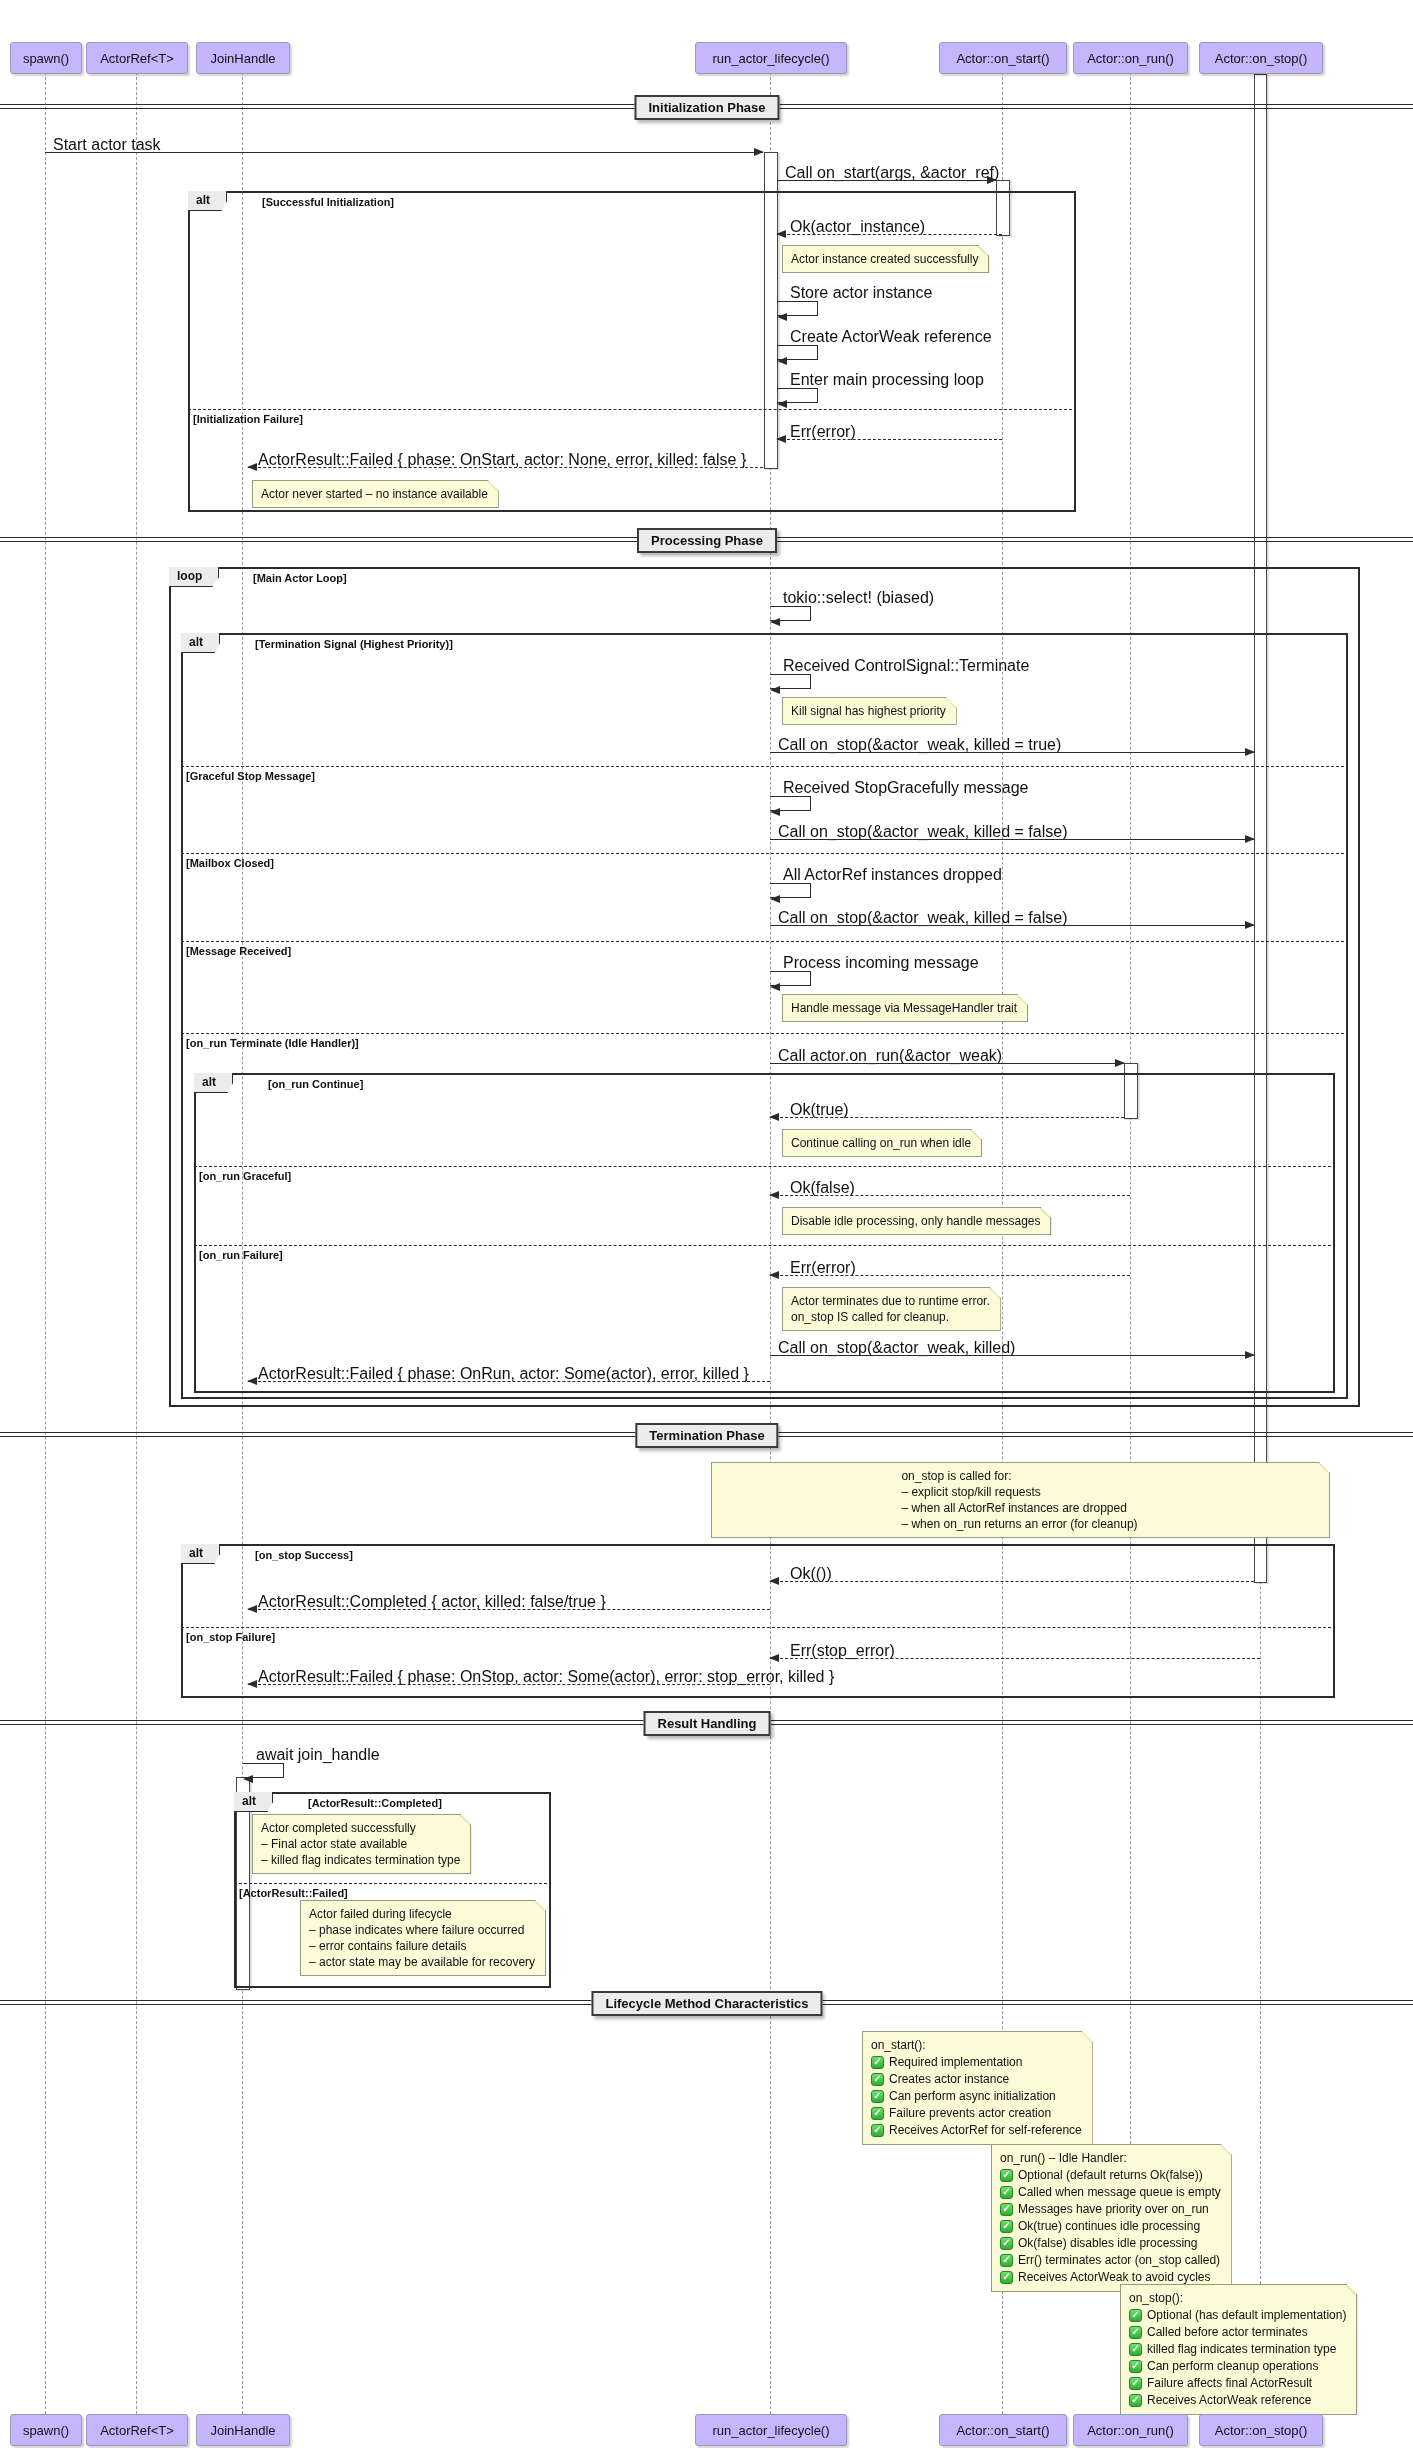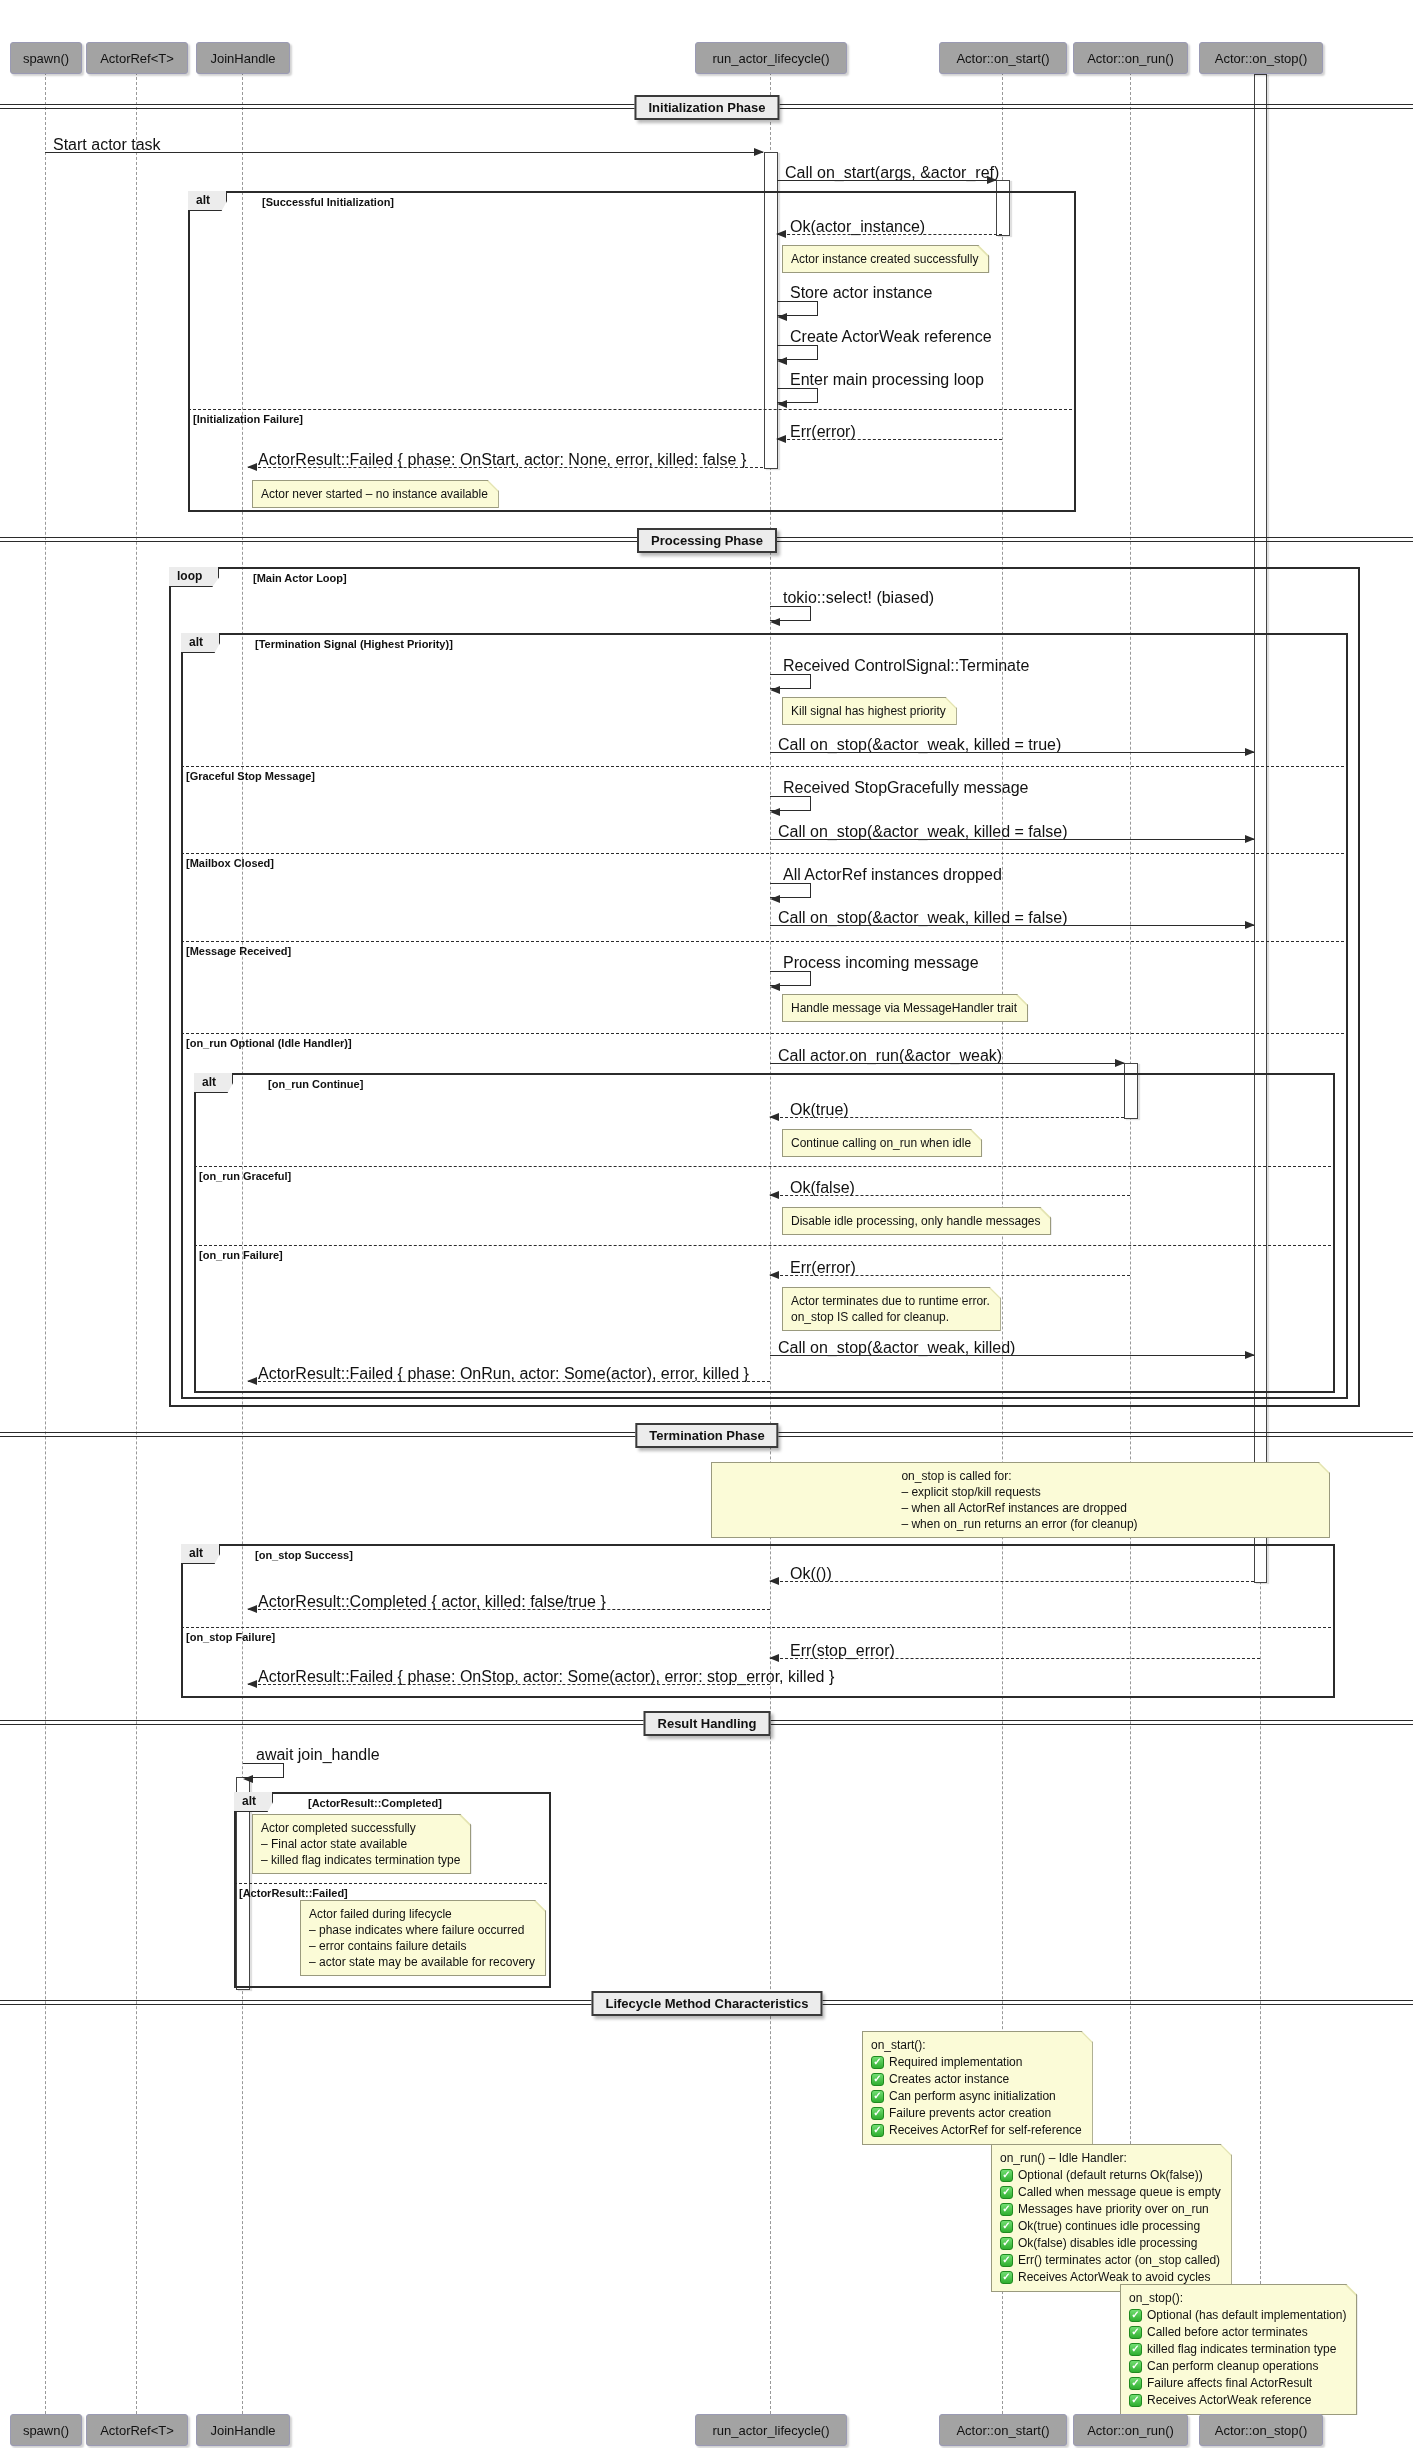--- a/index.html
+++ b/index.html
@@ -1,19 +1,19 @@
 <!DOCTYPE html>
 <html><head>
 <meta charset="utf-8">
 <style>
   html,body{margin:0;padding:0;background:#fff;}
   .canvas{position:relative;width:1413px;height:2448px;background:#fff;overflow:hidden;
           font-family:"Liberation Sans",sans-serif;color:#111;}
   .title{position:absolute;left:0;right:0;top:8px;text-align:center;font-weight:bold;font-size:14px;}
-  .pbox{position:absolute;height:30px;background:#a3a3a3;border:1px solid #9a9ab4;border-radius:3px;
+  .pbox{position:absolute;height:30px;background:#c4b5fd;border:1px solid #9a9ab4;border-radius:3px;
         box-shadow:2px 2px 2px rgba(0,0,0,.18);display:flex;align-items:center;justify-content:center;
         font-size:13px;white-space:nowrap;}
   .lifeline{position:absolute;width:0;border-left:1px dashed #999;}
   .act{position:absolute;background:#fff;border:1px solid #444;box-shadow:2px 1px 1px rgba(0,0,0,.12);}
   .divline{position:absolute;left:0;width:1413px;height:3px;border-top:1px solid #2b2b2b;border-bottom:1px solid #2b2b2b;}
   .divlabel{position:absolute;transform:translateX(-50%);background:#ECECEC;border:2px solid #3a3a3a;
         padding:3px 12px;font-weight:bold;font-size:13px;white-space:nowrap;box-shadow:3px 3px 3px rgba(0,0,0,.28);}
   .frame{position:absolute;border:2px solid #2b2b2b;}
   .ftag{position:absolute;background:#ECECEC;border-right:1px solid #2b2b2b;border-bottom:1px solid #2b2b2b;
         font-weight:bold;font-size:12px;padding:2px 16px 3px 8px;
@@ -169,21 +169,21 @@
 
   <div class="branch" style="left:181px;top:941px;width:1163px;"></div>
   <div class="guard" style="left:186px;top:945px;">[Message Received]</div>
 
   <div class="mlabel" style="left:783px;top:954px;">Process incoming message</div>
   <div class="selfmsg" style="left:770px;top:971px;"></div>
 
   <div class="note" style="left:782px;top:994px;">Handle message via MessageHandler trait</div>
 
   <div class="branch" style="left:181px;top:1033px;width:1163px;"></div>
-  <div class="guard" style="left:186px;top:1037px;">[on_run Optional (Idle Handler)]</div>
+  <div class="guard" style="left:186px;top:1037px;">[on_run Terminate (Idle Handler)]</div>
 
   <div class="mlabel" style="left:778px;top:1047px;">Call actor.on_run(&amp;actor_weak)</div>
   <div class="arrow to-r" style="left:770px;top:1063px;width:354px;"></div>
 
   <div class="frame" style="left:194px;top:1073px;width:1137px;height:316px;"></div>
   <div class="ftag" style="left:194px;top:1073px;">alt</div>
   <div class="guard" style="left:268px;top:1078px;">[on_run Continue]</div>
 
   <div class="mlabel" style="left:790px;top:1101px;">Ok(true)</div>
   <div class="arrow ret to-l" style="left:770px;top:1117px;width:354px;"></div>

